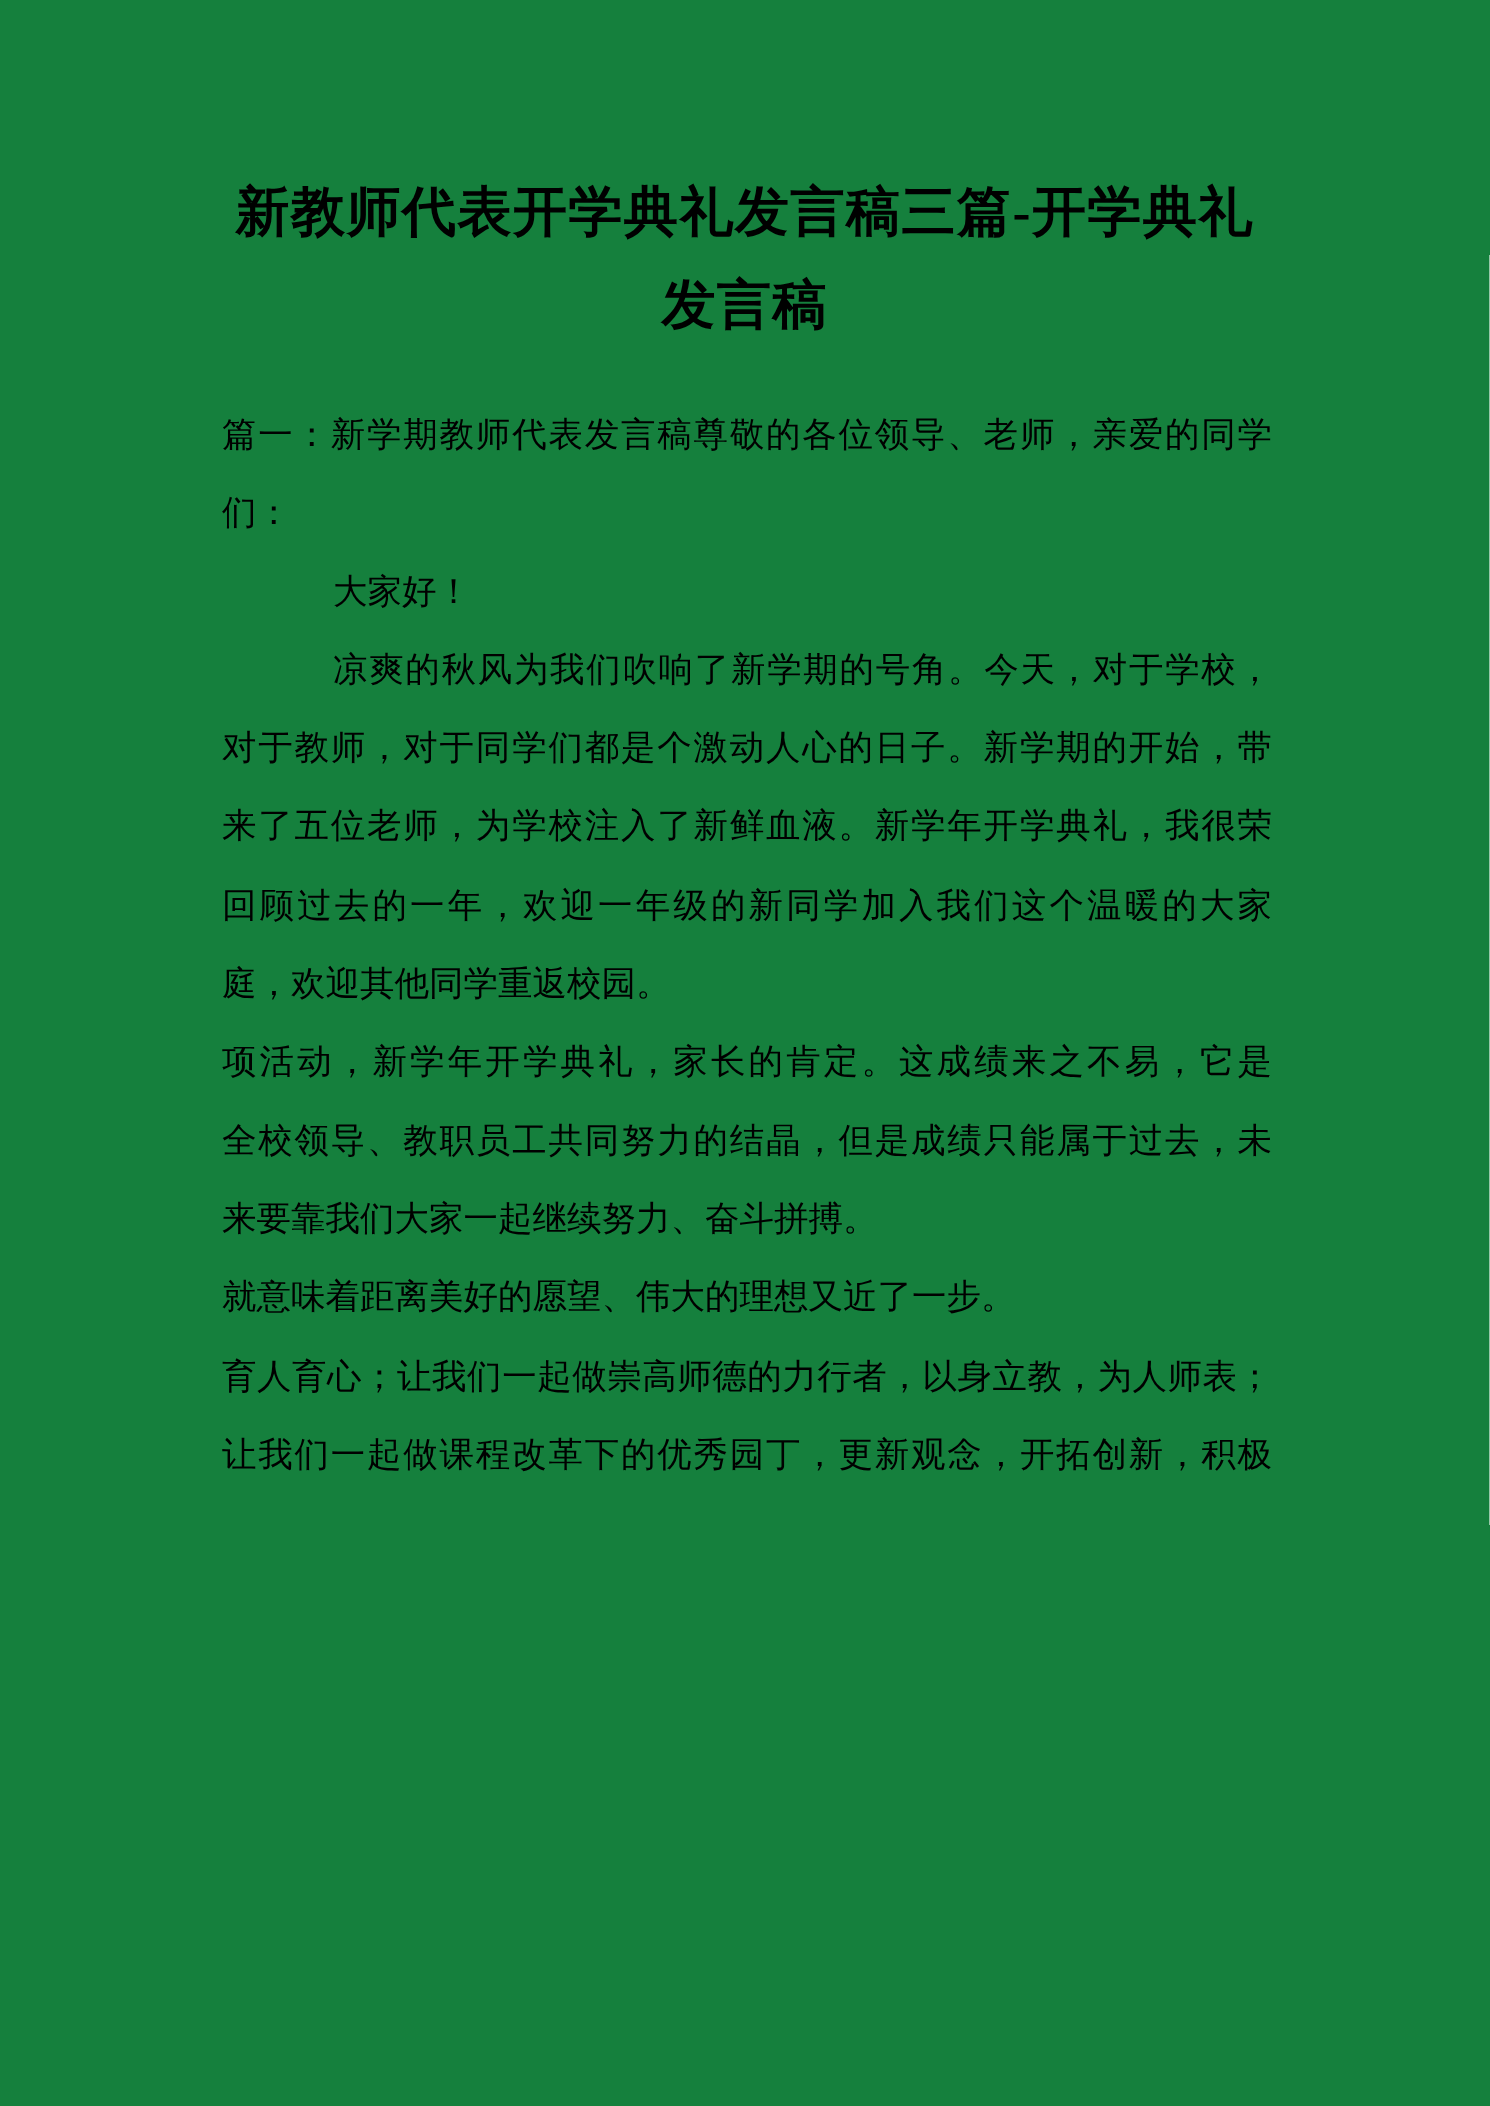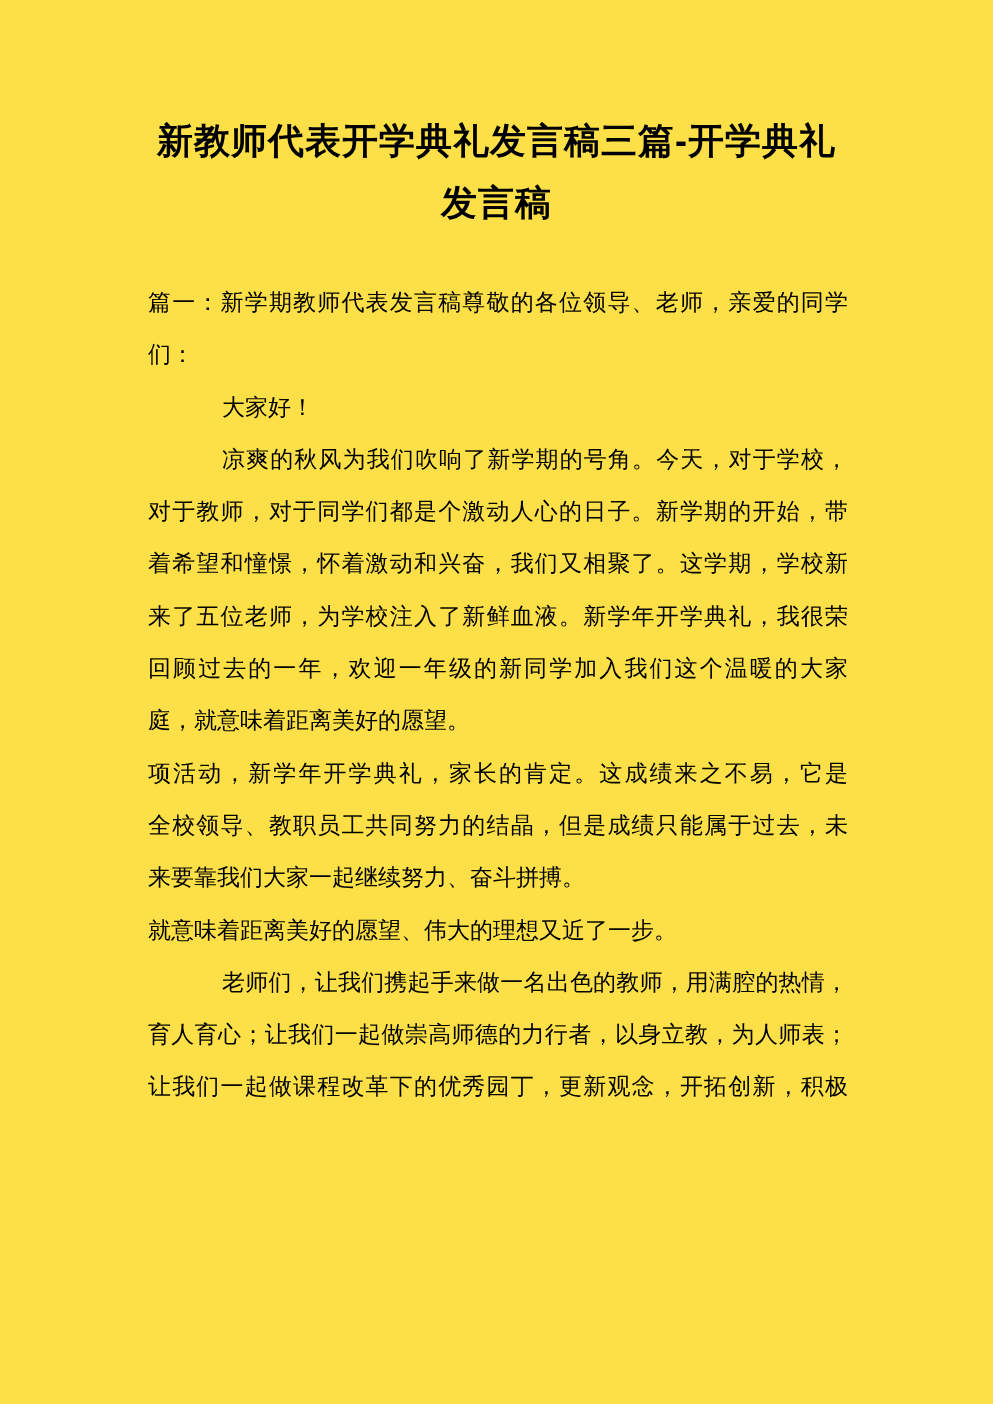--- a/index.html
+++ b/index.html
@@ -4,39 +4,39 @@
 <style>
   html, body {
     margin: 0;
     padding: 0;
     background: #ffffff;
   }
   .page {
     position: relative;
     width: 993px;
     height: 1404px;
-    background: #fde047;
+    background: #15803d;
     color: #000000;
-    font-family: Liberation Sans, sans-serif;
+    font-family: Liberation Serif, serif;
     overflow: hidden;
   }
   .doc-title {
     position: absolute;
     top: 110px;
     left: 0;
     width: 993px;
     text-align: center;
     font-size: 36px;
     font-weight: bold;
     line-height: 62px;
     letter-spacing: 1px;
   }
   .doc-body {
     position: absolute;
-    top: 276px;
+    top: 264px;
     left: 148px;
     width: 700px;
     font-size: 23px;
     line-height: 52.3px;
   }
   .line {
     height: 52.3px;
     overflow: hidden;
     text-align: left;
     white-space: nowrap;
@@ -59,26 +59,24 @@
     <div>新教师代表开学典礼发言稿三篇-开学典礼</div>
     <div>发言稿</div>
   </div>
 
   <div class="doc-body">
     <div class="line j">篇一：新学期教师代表发言稿尊敬的各位领导、老师，亲爱的同学</div>
     <div class="line">们：</div>
     <div class="line ind">大家好！</div>
     <div class="line j ind">凉爽的秋风为我们吹响了新学期的号角。今天，对于学校，</div>
     <div class="line j">对于教师，对于同学们都是个激动人心的日子。新学期的开始，带</div>
-    <div class="line j">着希望和憧憬，怀着激动和兴奋，我们又相聚了。这学期，学校新</div>
     <div class="line j">来了五位老师，为学校注入了新鲜血液。新学年开学典礼，我很荣</div>
     <div class="line j">回顾过去的一年，欢迎一年级的新同学加入我们这个温暖的大家</div>
-    <div class="line">庭，就意味着距离美好的愿望。</div>
+    <div class="line">庭，欢迎其他同学重返校园。</div>
     <div class="line j">项活动，新学年开学典礼，家长的肯定。这成绩来之不易，它是</div>
     <div class="line j">全校领导、教职员工共同努力的结晶，但是成绩只能属于过去，未</div>
     <div class="line">来要靠我们大家一起继续努力、奋斗拼搏。</div>
     <div class="line">就意味着距离美好的愿望、伟大的理想又近了一步。</div>
-    <div class="line j ind">老师们，让我们携起手来做一名出色的教师，用满腔的热情，</div>
     <div class="line j">育人育心；让我们一起做崇高师德的力行者，以身立教，为人师表；</div>
     <div class="line j">让我们一起做课程改革下的优秀园丁，更新观念，开拓创新，积极</div>
   </div>
 
 </div>
 
 </body></html>

